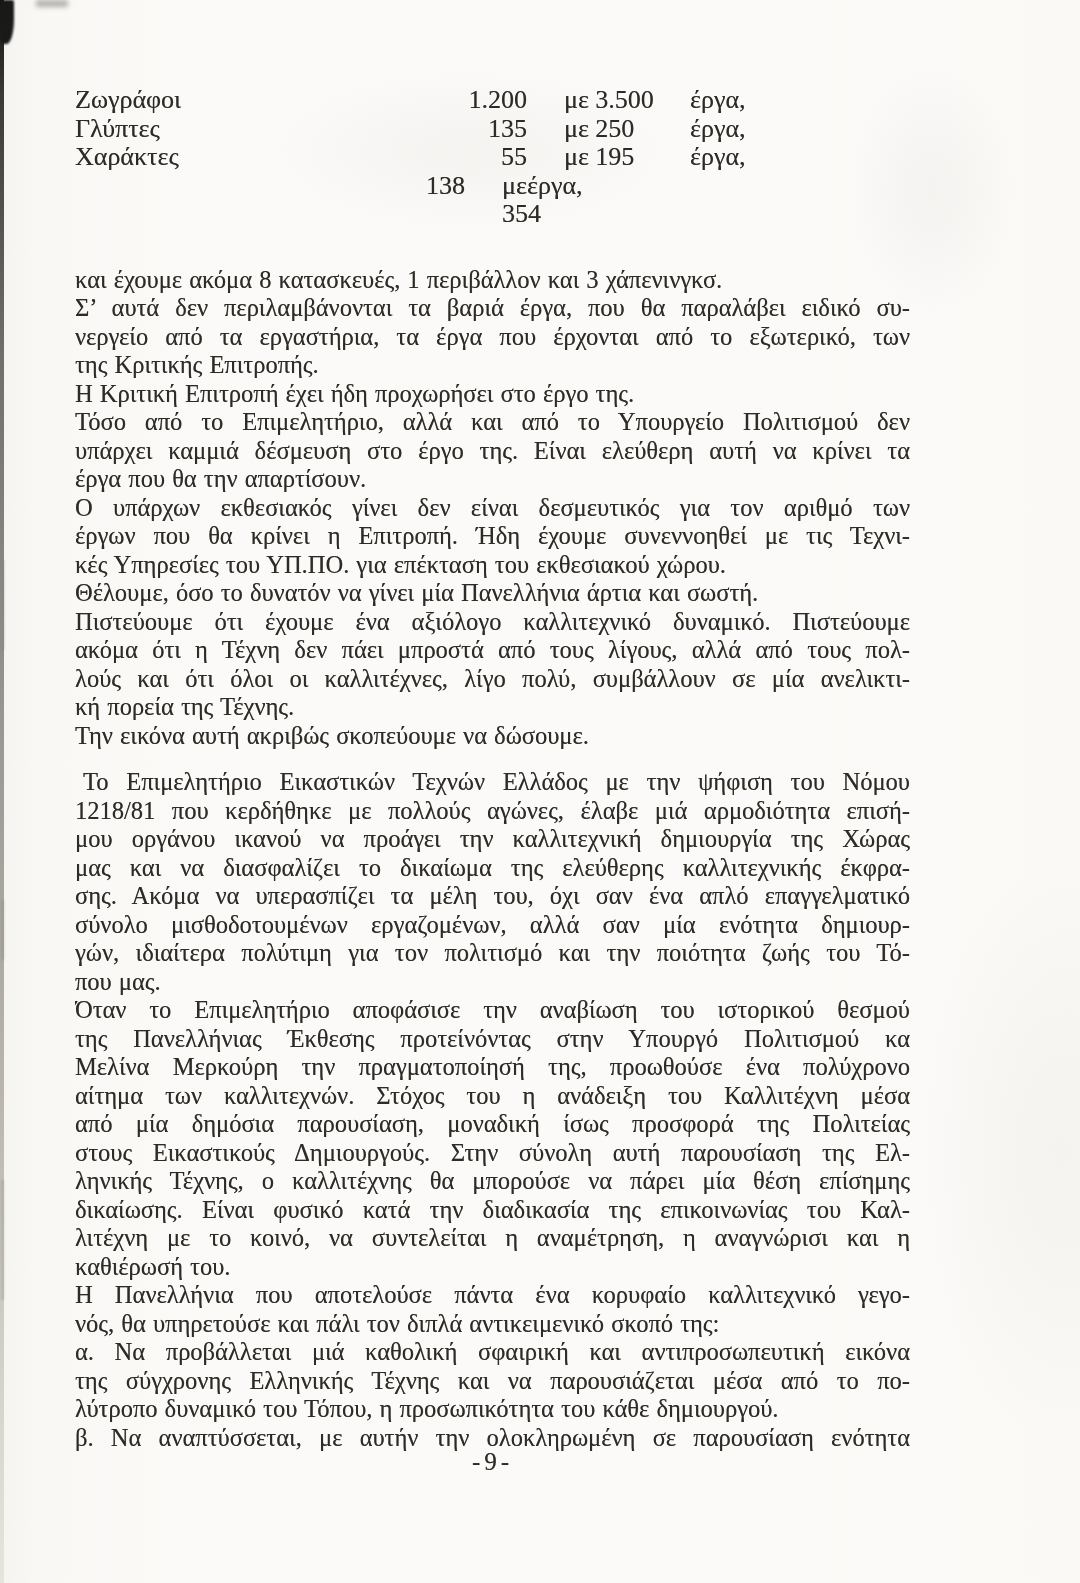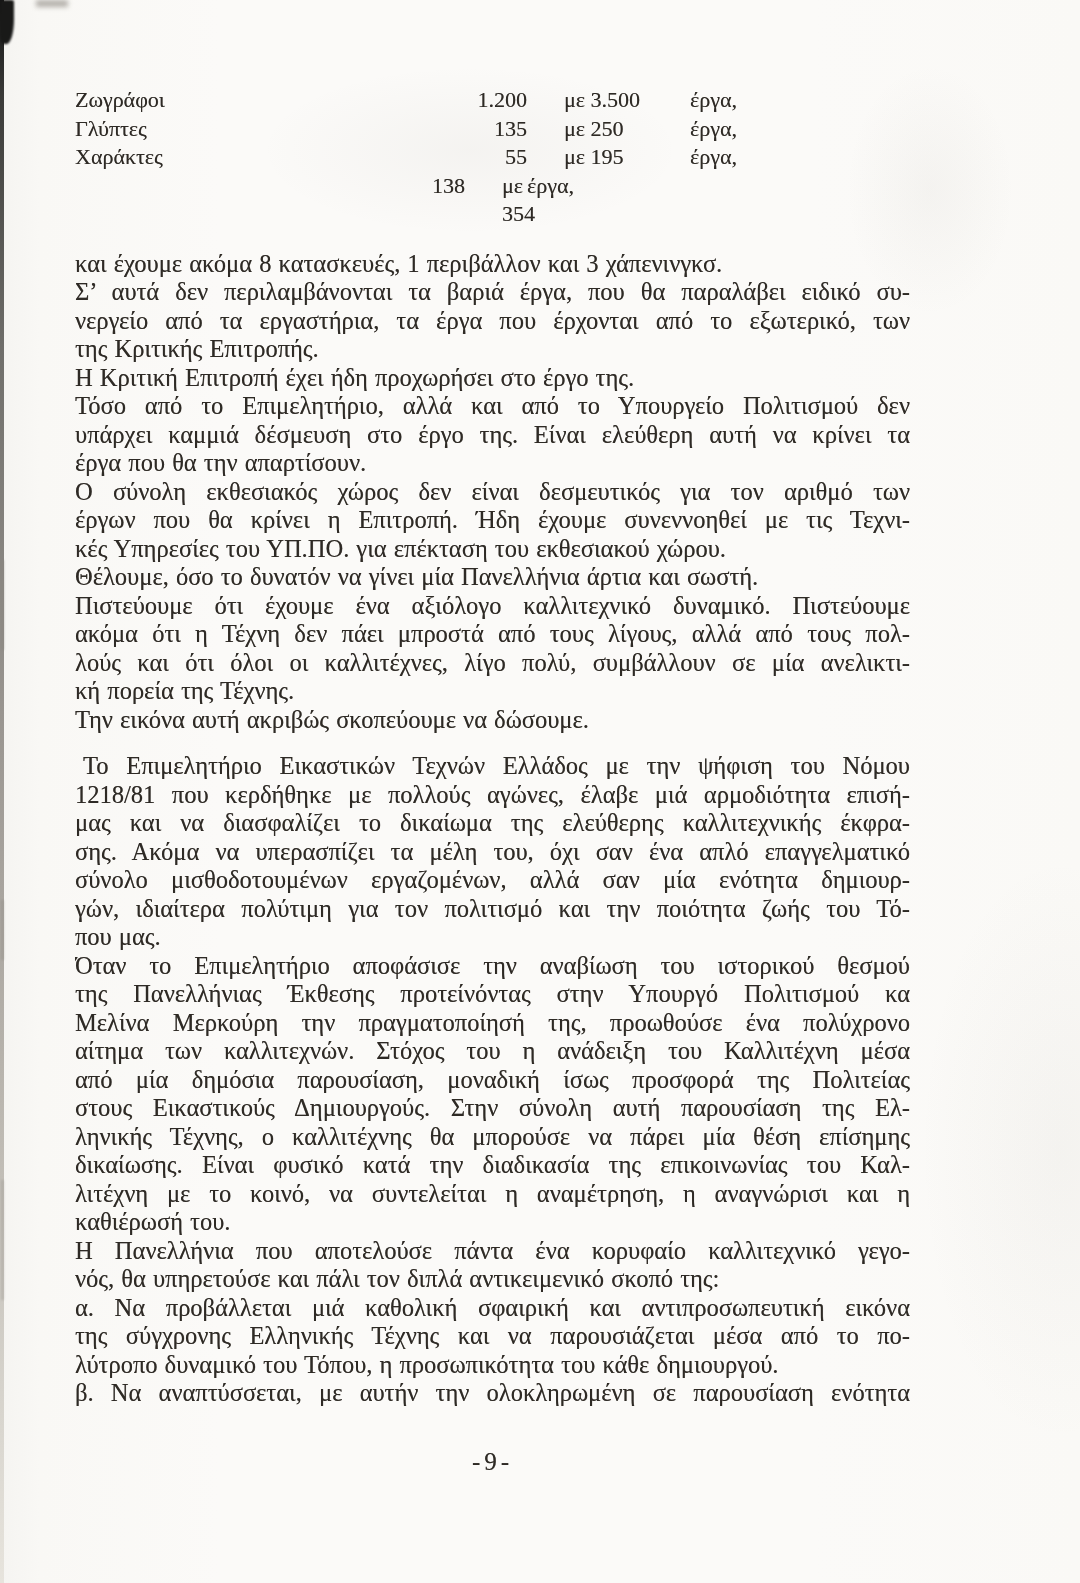--- a/index.html
+++ b/index.html
@@ -35,26 +35,26 @@
   .edge-dash {
     position: absolute; left: 1px; width: 3px; background: #8a867f;
     filter: blur(1.2px); opacity: .5;
   }
   .d1 { top: 560px; height: 90px; }
   .d2 { top: 900px; height: 60px; opacity: .35; }
   .d3 { top: 1180px; height: 120px; opacity: .3; }
 
   
   .content { position: absolute; left: 75px; top: 86px; width: 835px; }
-  .stats { font-size: 22px; line-height: 28.5px; }
+  .stats { font-size: 26px; line-height: 28.5px; }
   .trow { display: grid; grid-template-columns: 390px 62px 163px 1fr; }
   .tnum   { text-align: right; }
   .trange { padding-left: 37px; }
 
-  .paras { margin-top: 21px; }
+  .paras { margin-top: 37px; }
   .para + .para { margin-top: 18px; }
   .line {
     font-size: 24.5px; line-height: 28.5px; height: 28.5px;
     overflow: hidden; word-spacing: 0.04em;
     text-shadow: 0.2px 0.3px 0.4px rgba(42,38,32,0.5);
   }
   .stats { text-shadow: 0.2px 0.3px 0.4px rgba(42,38,32,0.5); }
   .line.just { text-align: justify; text-align-last: justify; }
   .line.indent { text-indent: 8px; }
 
@@ -104,33 +104,34 @@
     <div class="paras">
         <div class="para">
           <div class="line">και έχουμε ακόμα 8 κατασκευές, 1 περιβάλλον και 3 χάπενινγκσ.</div>
           <div class="line just">Σ’ αυτά δεν περιλαμβάνονται τα βαριά έργα, που θα παραλάβει ειδικό συ-</div>
           <div class="line just">νεργείο από τα εργαστήρια, τα έργα που έρχονται από το εξωτερικό, των</div>
           <div class="line">της Κριτικής Επιτροπής.</div>
           <div class="line">Η Κριτική Επιτροπή έχει ήδη προχωρήσει στο έργο της.</div>
           <div class="line just">Τόσο από το Επιμελητήριο, αλλά και από το Υπουργείο Πολιτισμού δεν</div>
           <div class="line just">υπάρχει καμμιά δέσμευση στο έργο της. Είναι ελεύθερη αυτή να κρίνει τα</div>
           <div class="line">έργα που θα την απαρτίσουν.</div>
-          <div class="line just">Ο σύνολη εκθεσιακός χώρος δεν είναι δεσμευτικός για τον αριθμό των</div>
+          <div class="line just">Ο υπάρχων εκθεσιακός γίνει δεν είναι δεσμευτικός για τον αριθμό των</div>
           <div class="line just">έργων που θα κρίνει η Επιτροπή. Ήδη έχουμε συνεννοηθεί με τις Τεχνι-</div>
           <div class="line">κές Υπηρεσίες του ΥΠ.ΠΟ. για επέκταση του εκθεσιακού χώρου.</div>
           <div class="line">Θέλουμε, όσο το δυνατόν να γίνει μία Πανελλήνια άρτια και σωστή.</div>
           <div class="line just">Πιστεύουμε ότι έχουμε ένα αξιόλογο καλλιτεχνικό δυναμικό. Πιστεύουμε</div>
           <div class="line just">ακόμα ότι η Τέχνη δεν πάει μπροστά από τους λίγους, αλλά από τους πολ-</div>
           <div class="line just">λούς και ότι όλοι οι καλλιτέχνες, λίγο πολύ, συμβάλλουν σε μία ανελικτι-</div>
           <div class="line">κή πορεία της Τέχνης.</div>
           <div class="line">Την εικόνα αυτή ακριβώς σκοπεύουμε να δώσουμε.</div>
         </div>
         <div class="para">
           <div class="line just indent">Το Επιμελητήριο Εικαστικών Τεχνών Ελλάδος με την ψήφιση του Νόμου</div>
           <div class="line just">1218/81 που κερδήθηκε με πολλούς αγώνες, έλαβε μιά αρμοδιότητα επισή-</div>
+          <div class="line just">μου οργάνου ικανού να προάγει την καλλιτεχνική δημιουργία της Χώρας</div>
           <div class="line just">μας και να διασφαλίζει το δικαίωμα της ελεύθερης καλλιτεχνικής έκφρα-</div>
           <div class="line just">σης. Ακόμα να υπερασπίζει τα μέλη του, όχι σαν ένα απλό επαγγελματικό</div>
           <div class="line just">σύνολο μισθοδοτουμένων εργαζομένων, αλλά σαν μία ενότητα δημιουρ-</div>
           <div class="line just">γών, ιδιαίτερα πολύτιμη για τον πολιτισμό και την ποιότητα ζωής του Τό-</div>
           <div class="line">που μας.</div>
           <div class="line just">Όταν το Επιμελητήριο αποφάσισε την αναβίωση του ιστορικού θεσμού</div>
           <div class="line just">της Πανελλήνιας Έκθεσης προτείνόντας στην Υπουργό Πολιτισμού κα</div>
           <div class="line just">Μελίνα Μερκούρη την πραγματοποίησή της, προωθούσε ένα πολύχρονο</div>
           <div class="line just">αίτημα των καλλιτεχνών. Στόχος του η ανάδειξη του Καλλιτέχνη μέσα</div>
           <div class="line just">από μία δημόσια παρουσίαση, μοναδική ίσως προσφορά της Πολιτείας</div>

